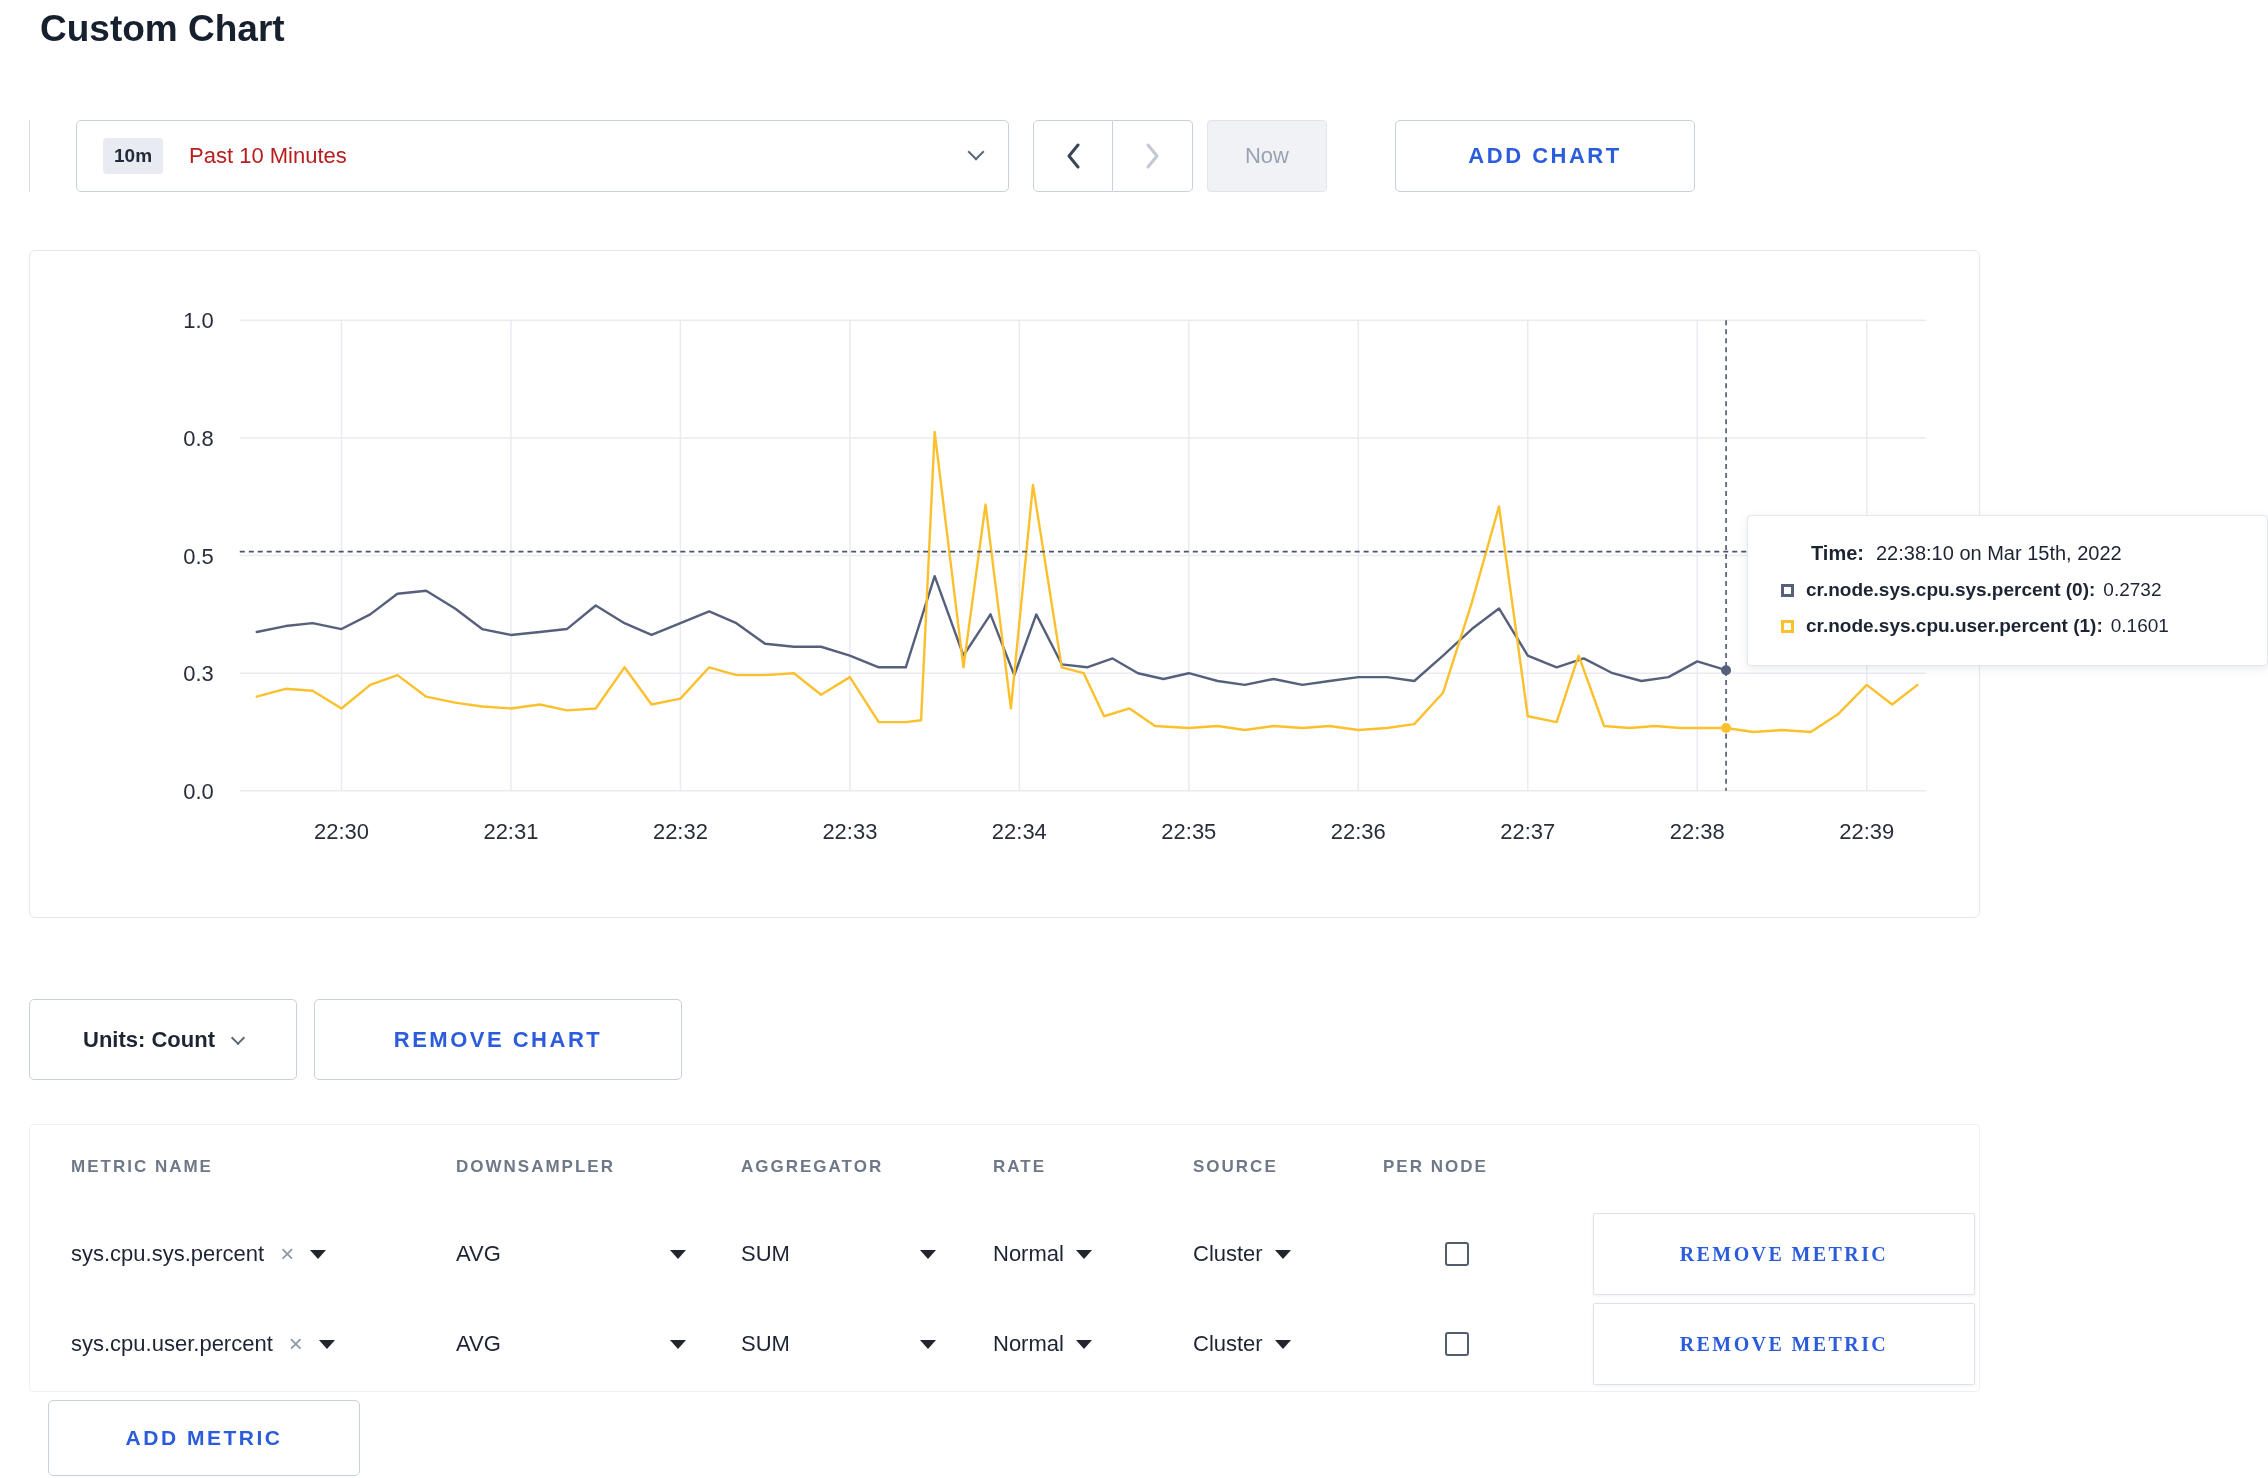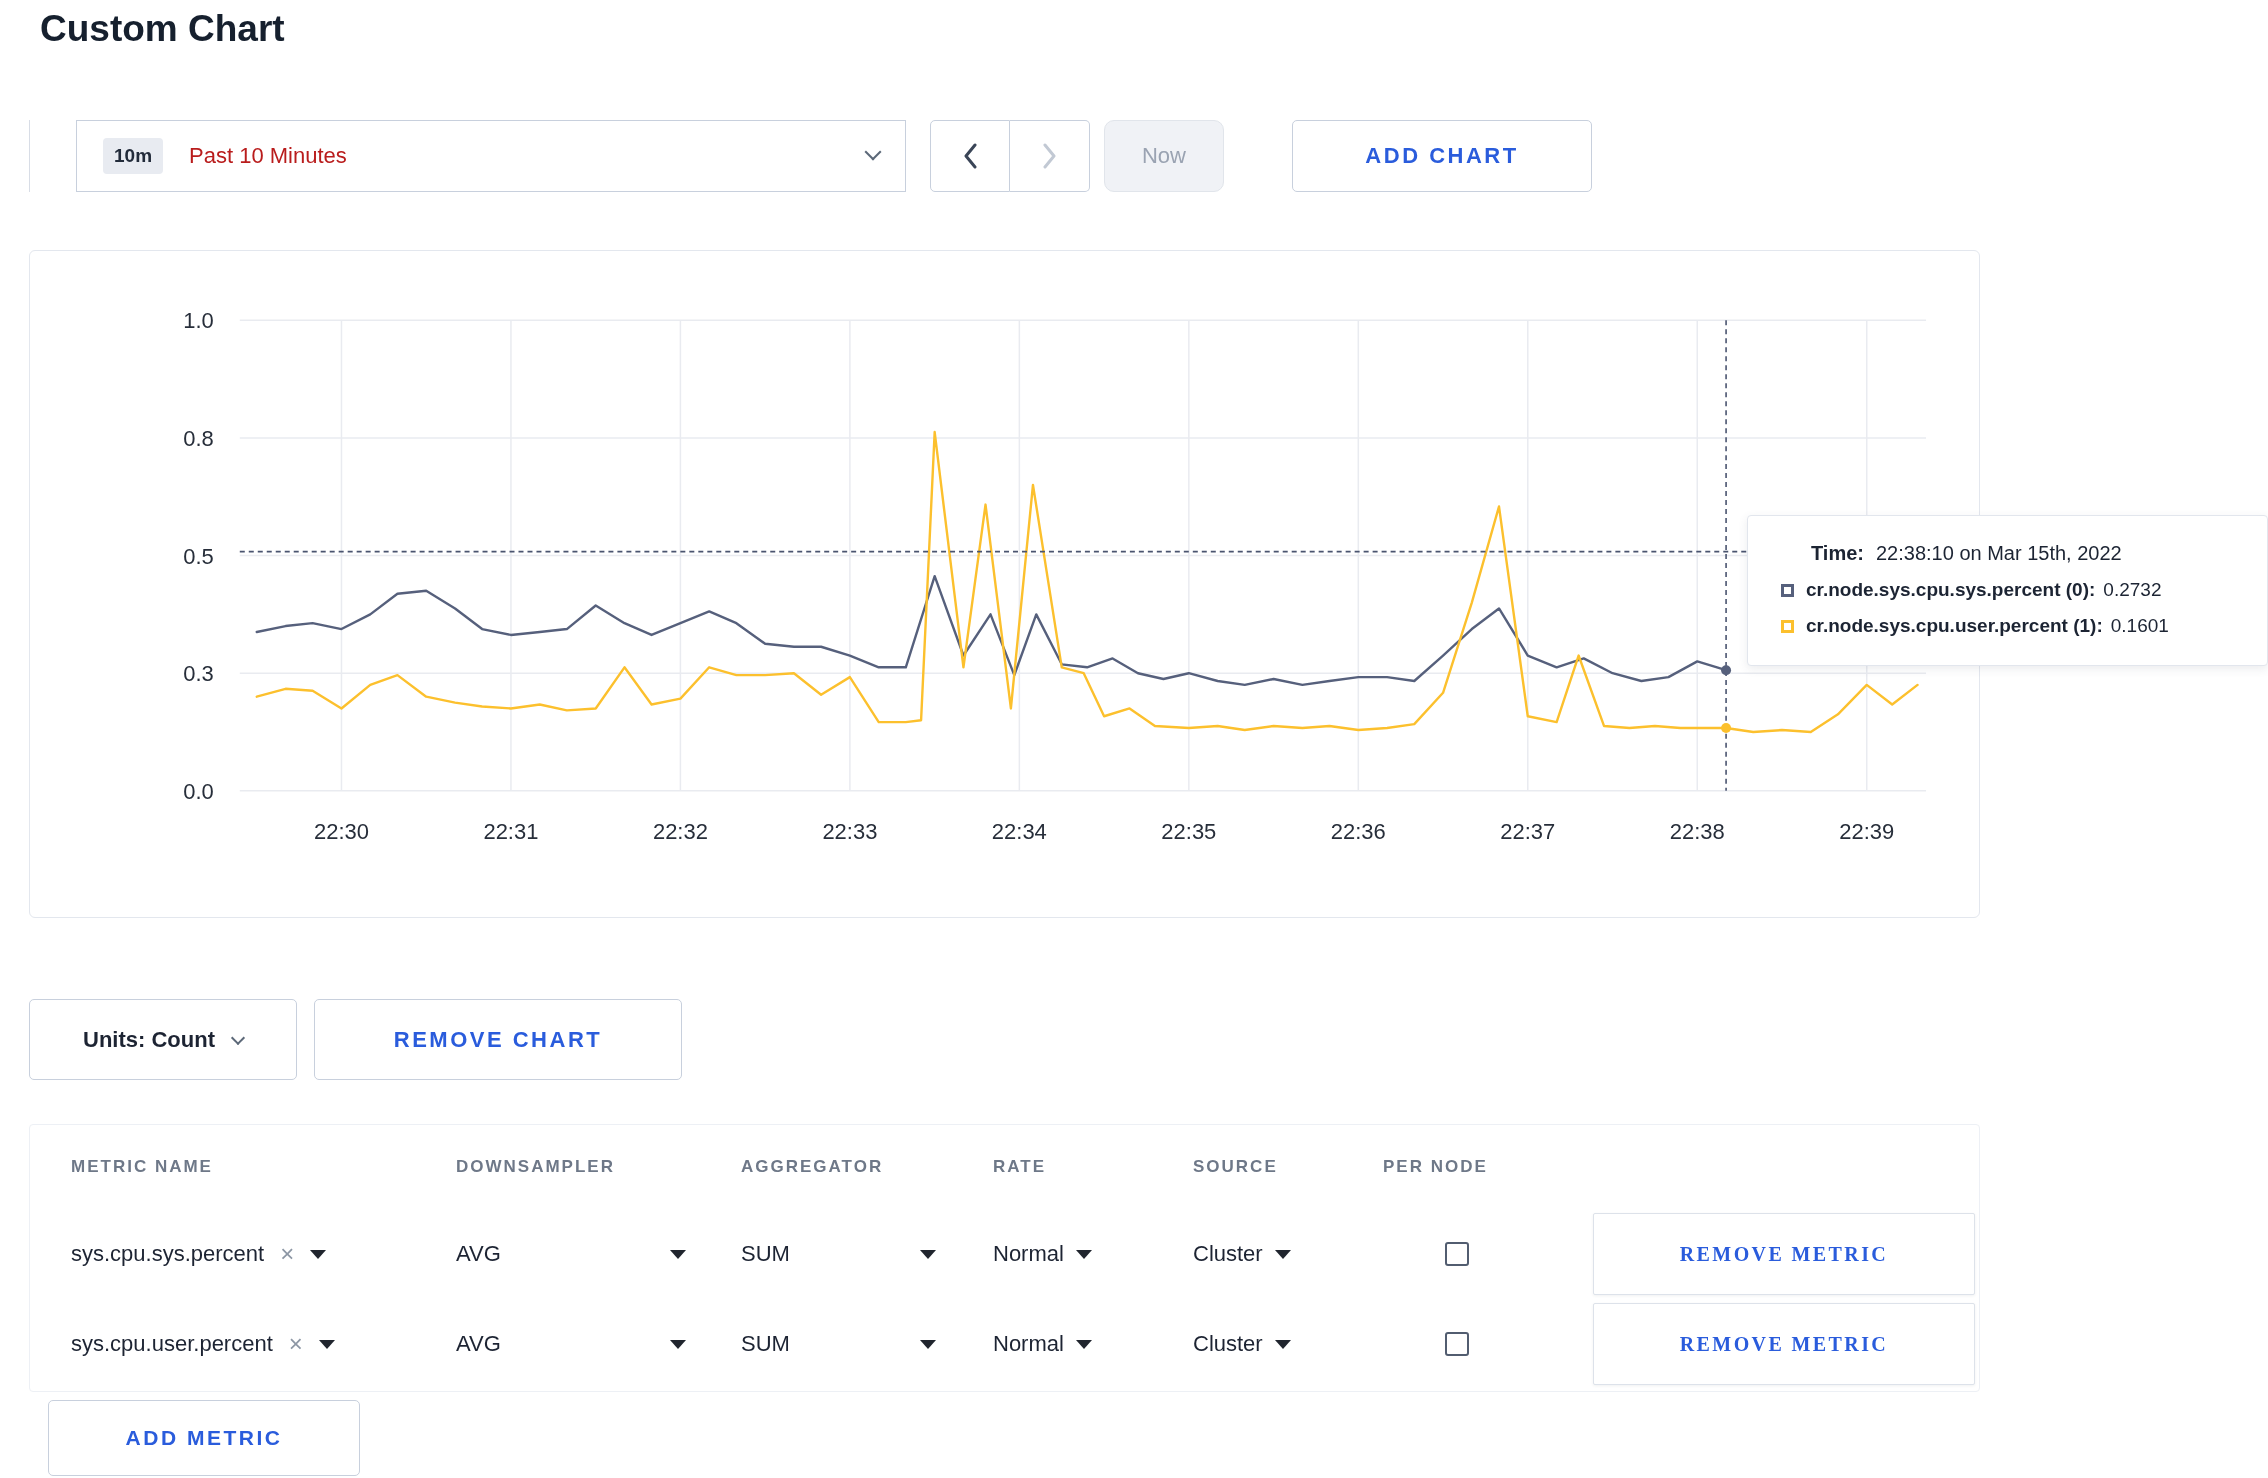--- a/index.html
+++ b/index.html
@@ -14,21 +14,21 @@
 
   .page-title{
     position:absolute; left:40px; top:8px;
     font-size:37px; font-weight:700; color:#16202e;
   }
 
   
   .toolbar{ position:absolute; left:29px; top:120px; height:72px; display:flex; align-items:stretch; }
   .toolbar-divider{ width:1px; background:#d8dde6; margin-right:46px; }
   .range-select{
-    width:830px; background:#fff; border:1px solid #c8d0dd; border-radius:0;
+    width:933px; background:#fff; border:1px solid #c8d0dd; border-radius:5px;
     display:flex; align-items:center; padding:0 26px;
   }
   .range-badge{
     background:#e8ebf1; border-radius:4px; font-size:19px; font-weight:700;
     padding:7px 11px; margin-right:26px; color:#222b3a;
   }
   .range-label{ font-size:22px; color:#b91c1c; }
   .chev{
     display:inline-block; width:12px; height:12px;
     border-right:2px solid #5c6878; border-bottom:2px solid #5c6878;
@@ -39,21 +39,21 @@
   .nav-group{ display:flex; margin-left:24px; }
   .nav-btn{
     width:80px; background:#fff; border:1px solid #c8d0dd;
     display:flex; align-items:center; justify-content:center; padding:0;
   }
   .nav-btn.prev{ border-radius:5px 0 0 5px; }
   .nav-btn.next{ border-radius:0 5px 5px 0; border-left:none; }
 
   .now-btn{
     margin-left:14px; width:120px; background:#f0f2f6; border:1px solid #e1e5eb;
-    border-radius:10px; color:#9aa3b2; font-size:22px;
+    border-radius:4px; color:#9aa3b2; font-size:22px;
     display:flex; align-items:center; justify-content:center;
   }
   .add-chart-btn{
     margin-left:68px; width:300px; background:#fff; border:1px solid #c8d0dd;
     border-radius:5px; color:var(--accent); font-size:22px; font-weight:700;
     letter-spacing:2.5px; display:flex; align-items:center; justify-content:center;
   }
 
   
   .chart-card{

